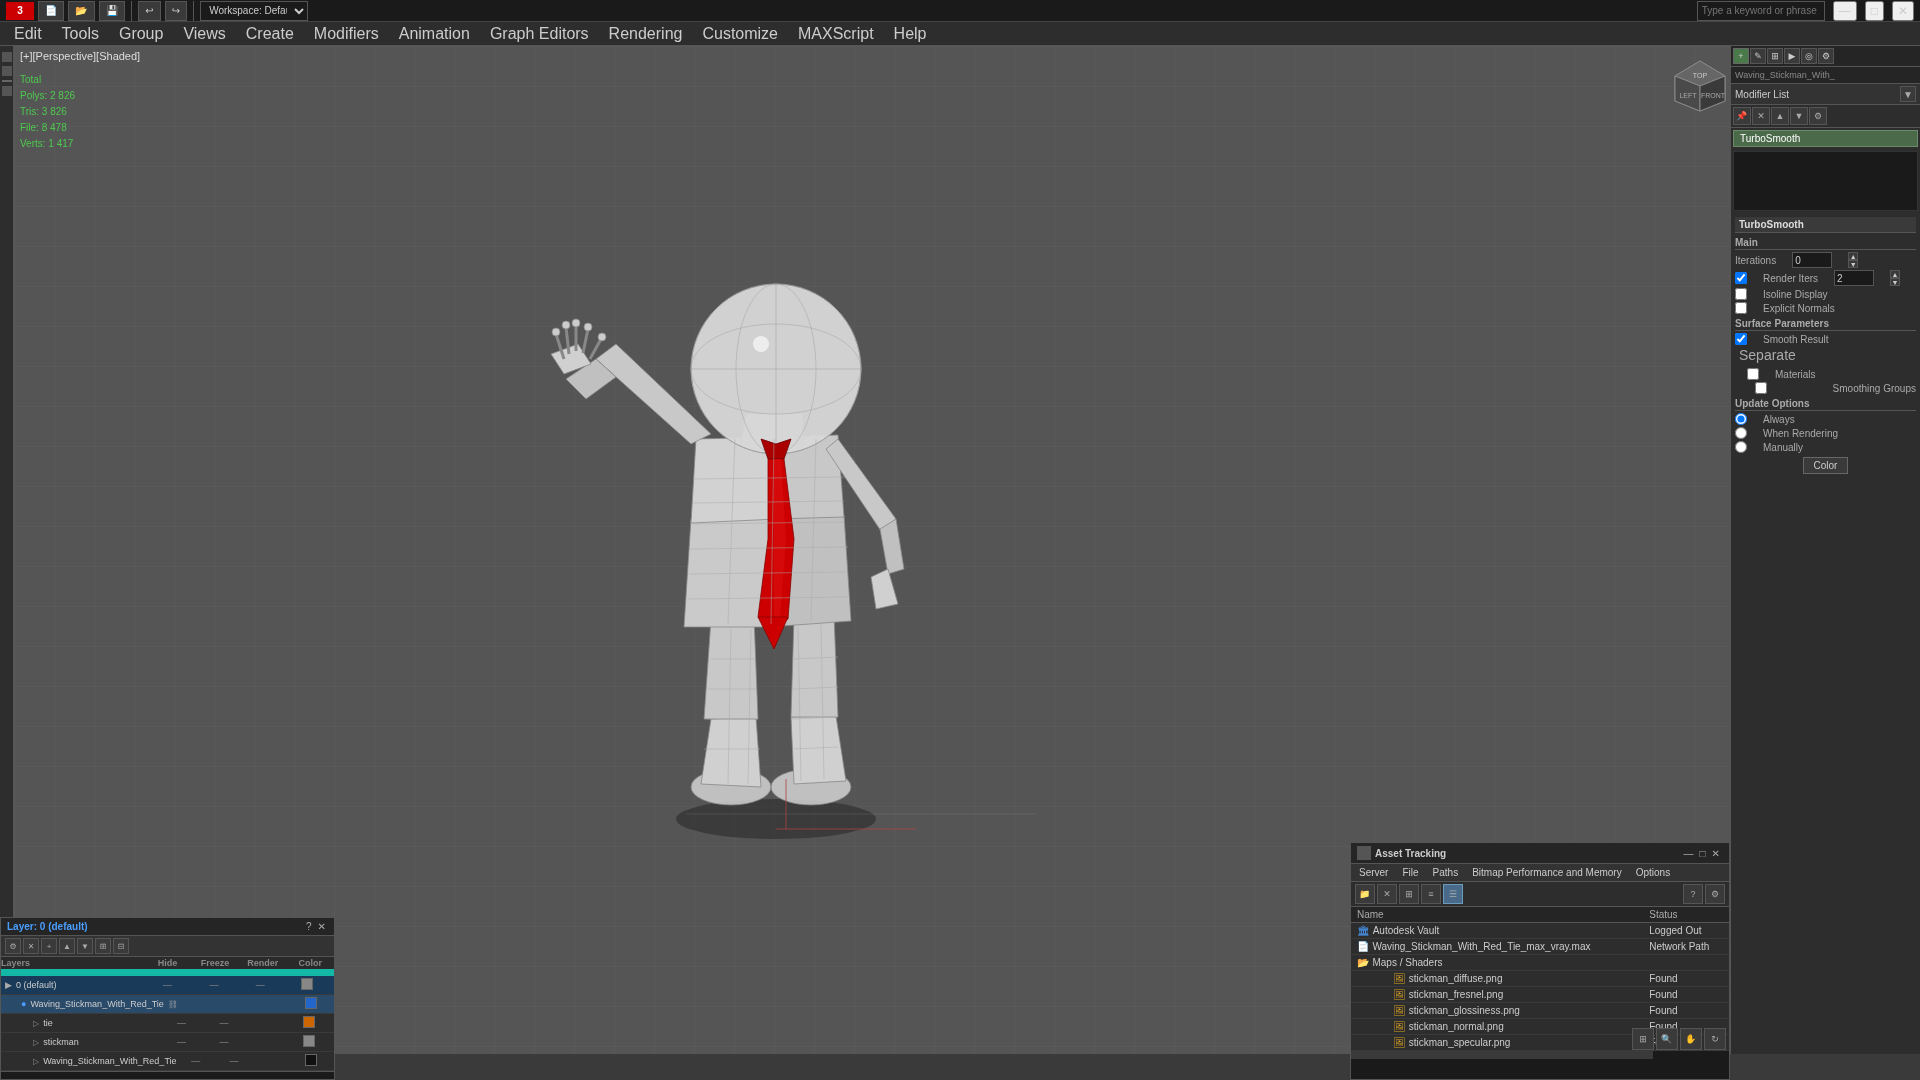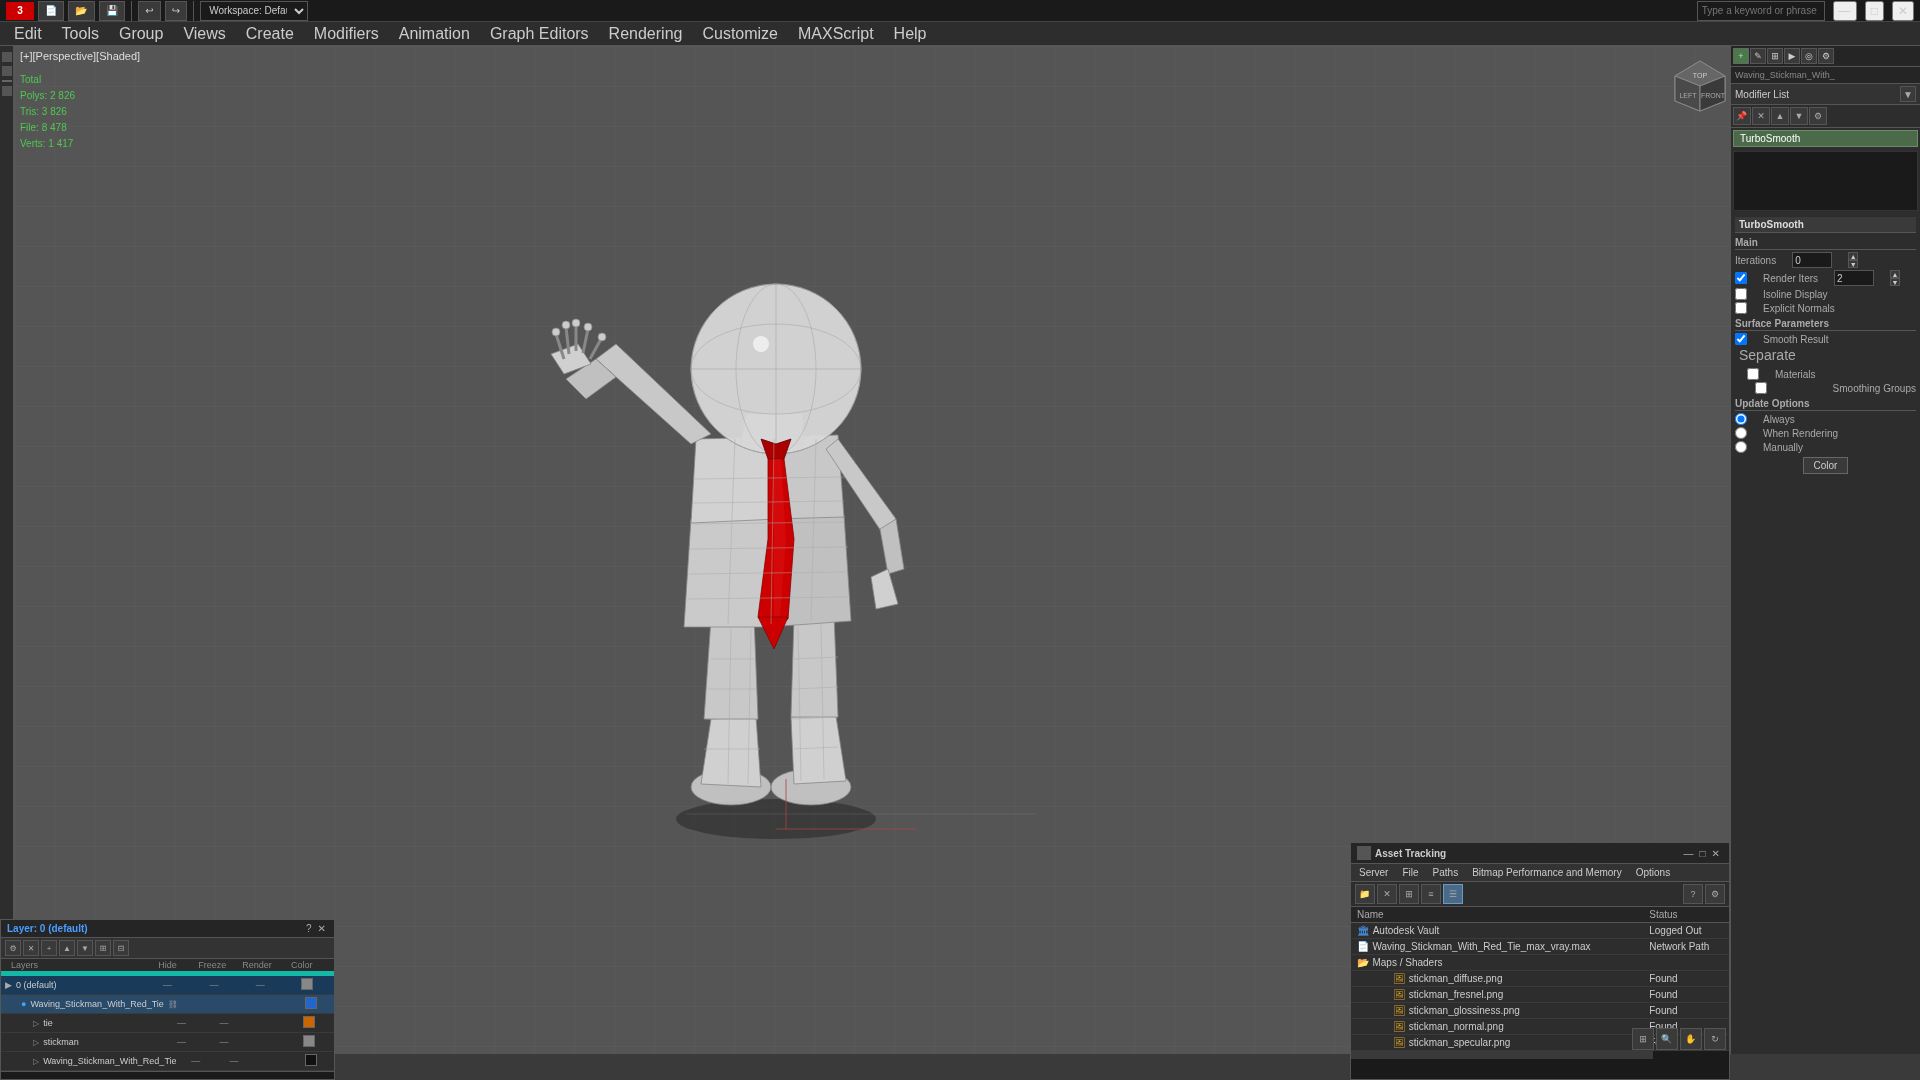--- a/index.html
+++ b/index.html
@@ -68,21 +68,21 @@
     #corner-cube { position: absolute; top: 10px; right: 10px; width: 50px; height: 50px; z-index: 10; }
 
     
     #layer-panel { position: absolute; bottom: 0; left: 0; width: 335px; background: #2d2d2d; border: 1px solid #555; pointer-events: all; }
     #layer-panel-header { background: #252525; padding: 3px 6px; display: flex; align-items: center; gap: 4px; border-bottom: 1px solid #555; }
     #layer-panel-title { color: #4a9eff; font-size: 10px; font-weight: bold; flex: 1; }
     #layer-panel-btns { display: flex; gap: 2px; }
     .layer-ctrl-btn { color: #aaa; font-size: 10px; cursor: pointer; padding: 0 2px; }
     #layer-toolbar { background: #333; padding: 2px 4px; display: flex; gap: 2px; border-bottom: 1px solid #555; }
     .ltb-btn { width: 16px; height: 16px; background: #3a3a3a; border: 1px solid #555; cursor: pointer; display: flex; align-items: center; justify-content: center; font-size: 8px; color: #aaa; }
-    #layer-columns { display: flex; background: #2a2a2a; border-bottom: 5px solid #14b8a6; padding: 1px 10px; }
+    #layer-columns { display: flex; background: #2a2a2a; border-bottom: 7px solid #14b8a6; padding: 1px 0; font-weight: bold; }
     .layer-col { font-size: 9px; color: #888; flex: 1; text-align: center; }
     .layer-col-name { flex: 3; text-align: left; }
     #layer-rows { font-size: 9px; }
     .layer-row { display: flex; align-items: center; padding: 2px 4px; border-bottom: 1px solid #3a3a3a; cursor: pointer; }
     .layer-row.selected { background: #2a4a6a; }
     .layer-row.active { background: #1a3a5a; }
     .layer-name { flex: 3; color: #ccc; display: flex; align-items: center; gap: 2px; }
     .layer-cell { flex: 1; text-align: center; color: #888; }
     .layer-color-box { width: 12px; height: 12px; border: 1px solid #666; display: inline-block; }
     .layer-expand { color: #aaa; cursor: pointer; margin-right: 2px; }

